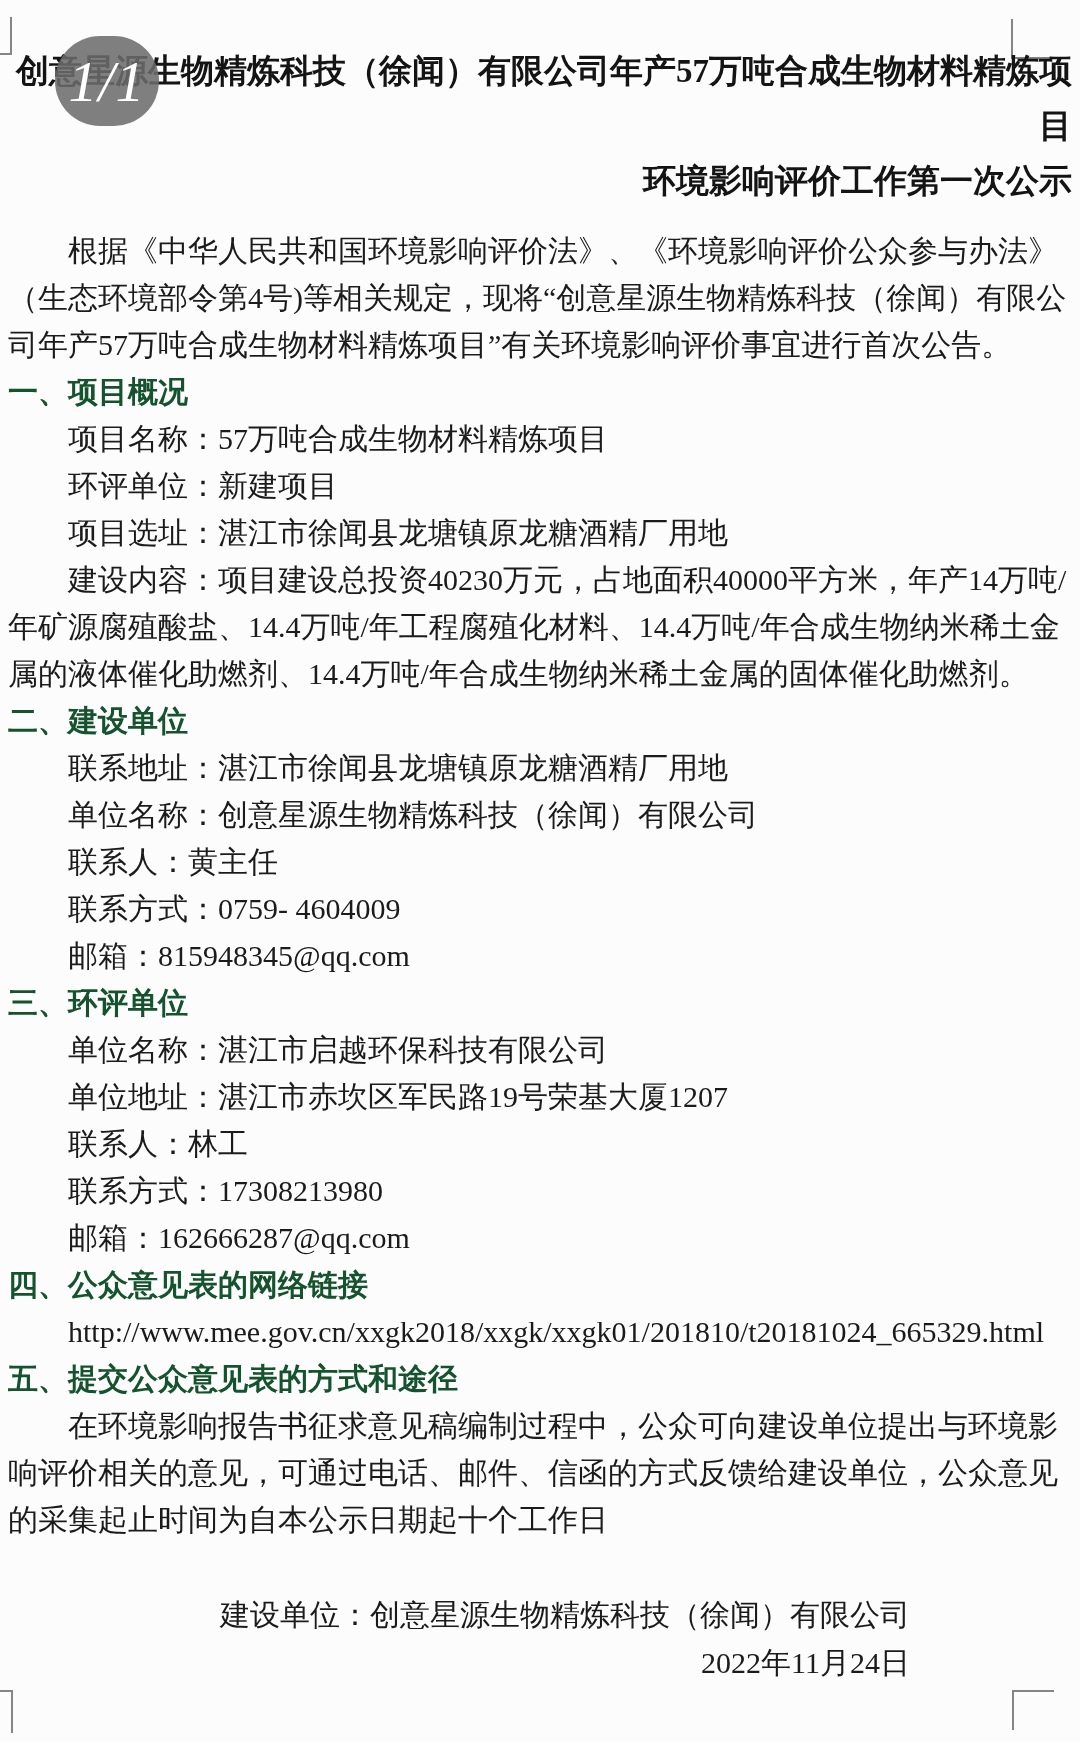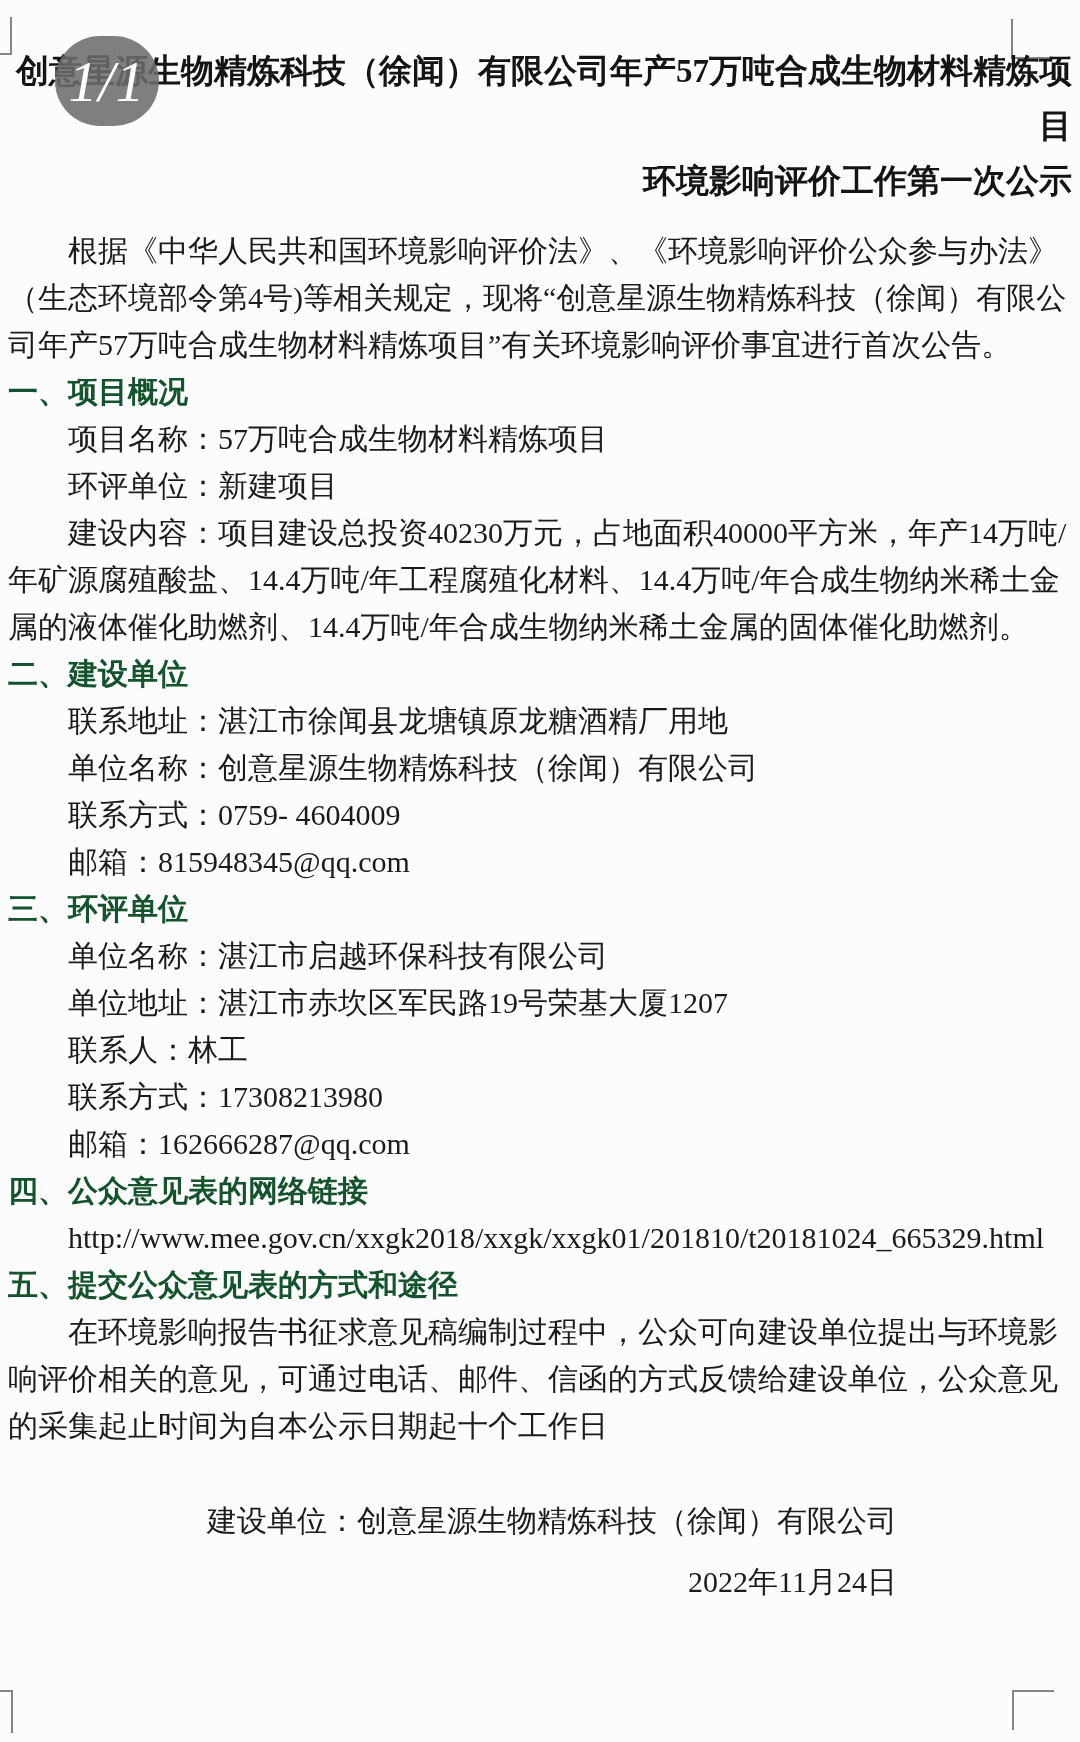--- a/index.html
+++ b/index.html
@@ -29,21 +29,21 @@
   }
 
   .content{position:absolute;top:44px;left:8px;right:8px;z-index:1;}
   .title{text-align:right;font-weight:bold;font-size:33px;line-height:55px;color:#141414;margin:0;}
   .body{margin-top:18px;}
   .body p{margin:0;font-size:30px;line-height:47px;}
   .para{text-indent:2em;}
   .heading{font-weight:bold;color:#14532d;}
   .url{font-size:27px;}
   .footer{margin-top:48px;text-align:right;padding-right:162px;}
-  .footer p{margin:13px;font-size:30px;line-height:48px;}
+  .footer p{margin:0;font-size:30px;line-height:48px;}
 </style>
 </head>
 <body>
 
 <div class="page">
 
   <div class="mark mark-tl"></div>
   <div class="mark mark-tr"></div>
   <div class="mark mark-bl"></div>
   <div class="mark mark-br"></div>
@@ -57,25 +57,27 @@
       <div>创意星源生物精炼科技（徐闻）有限公司年产57万吨合成生物材料精炼项目</div>
       <div>环境影响评价工作第一次公示</div>
     </h1>
 
     <div class="body">
       <p class="para">根据《中华人民共和国环境影响评价法》、《环境影响评价公众参与办法》（生态环境部令第4号)等相关规定，现将“创意星源生物精炼科技（徐闻）有限公司年产57万吨合成生物材料精炼项目”有关环境影响评价事宜进行首次公告。</p>
 
       <p class="heading">一、项目概况</p>
       <p class="para">项目名称：57万吨合成生物材料精炼项目</p>
       <p class="para">环评单位：新建项目</p>
+      <p class="para">项目选址：湛江市徐闻县龙塘镇原龙糖酒精厂用地</p>
       <p class="para">建设内容：项目建设总投资40230万元，占地面积40000平方米，年产14万吨/年矿源腐殖酸盐、14.4万吨/年工程腐殖化材料、14.4万吨/年合成生物纳米稀土金属的液体催化助燃剂、14.4万吨/年合成生物纳米稀土金属的固体催化助燃剂。</p>
 
       <p class="heading">二、建设单位</p>
       <p class="para">联系地址：湛江市徐闻县龙塘镇原龙糖酒精厂用地</p>
       <p class="para">单位名称：创意星源生物精炼科技（徐闻）有限公司</p>
+      <p class="para">联系人：黄主任</p>
       <p class="para">联系方式：0759- 4604009</p>
       <p class="para">邮箱：815948345@qq.com</p>
 
       <p class="heading">三、环评单位</p>
       <p class="para">单位名称：湛江市启越环保科技有限公司</p>
       <p class="para">单位地址：湛江市赤坎区军民路19号荣基大厦1207</p>
       <p class="para">联系人：林工</p>
       <p class="para">联系方式：17308213980</p>
       <p class="para">邮箱：162666287@qq.com</p>
 

